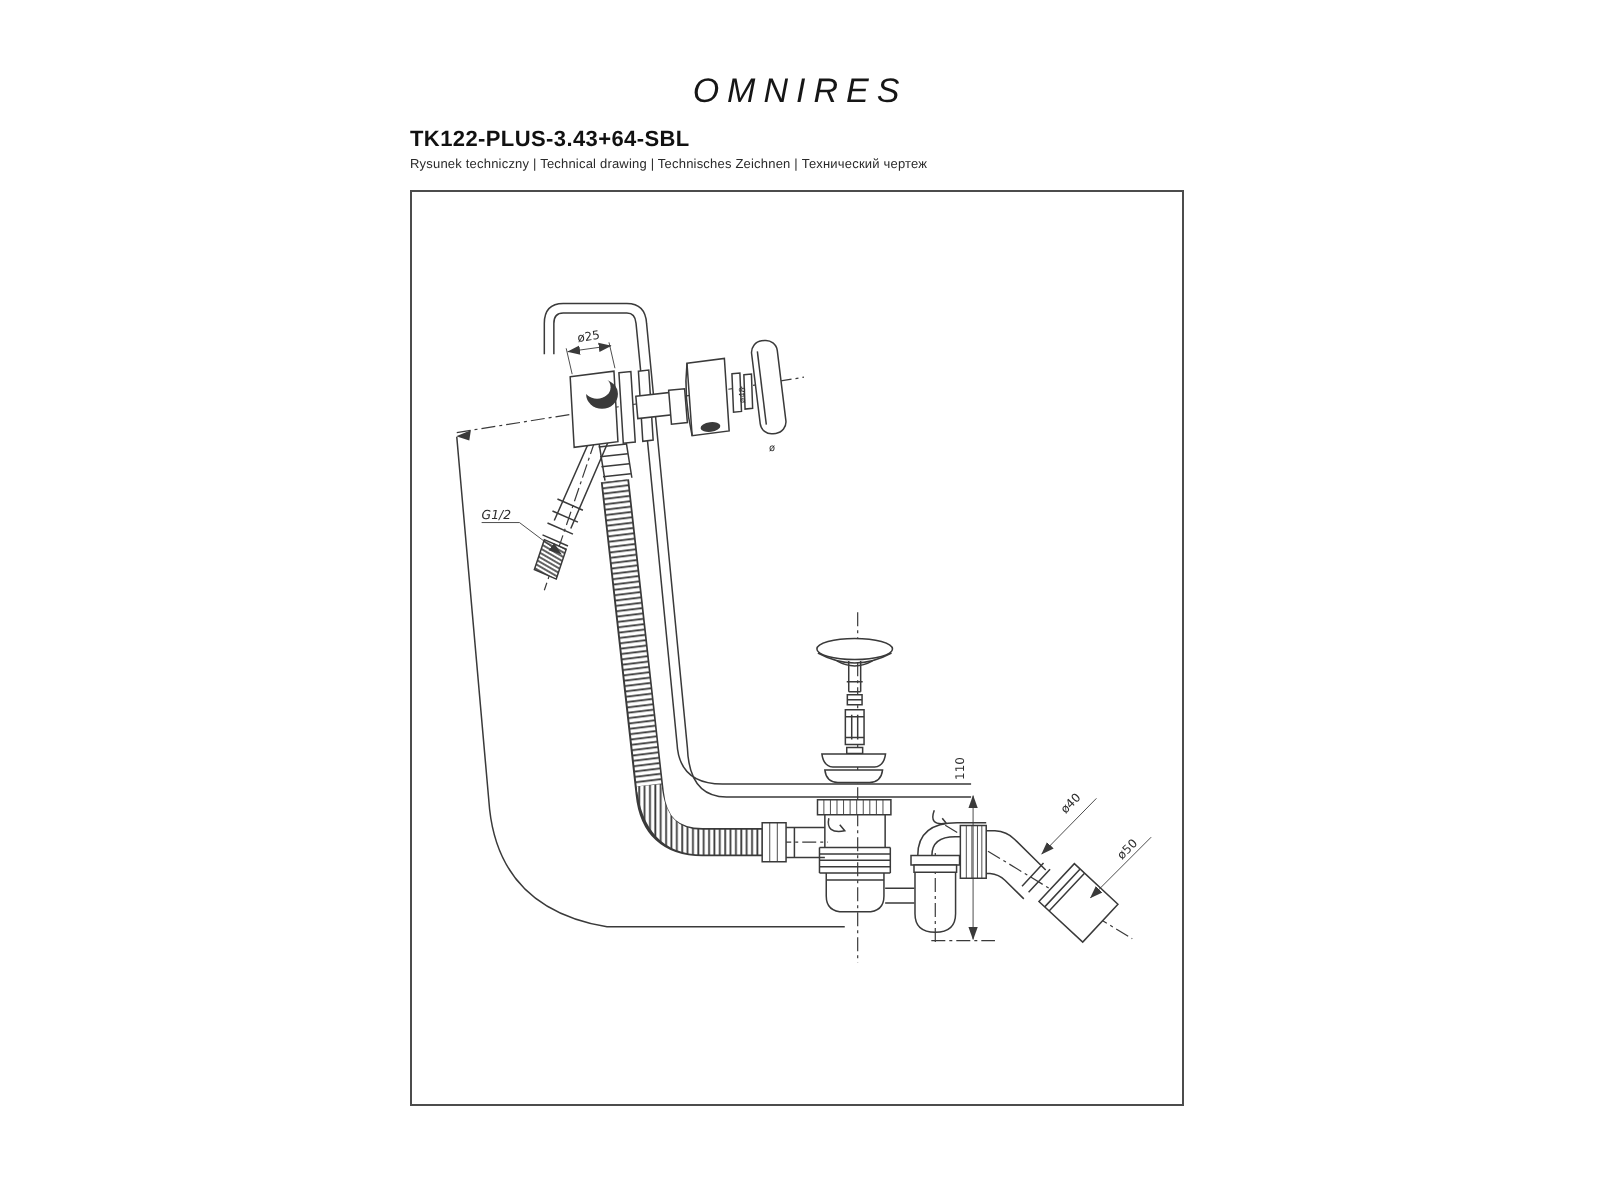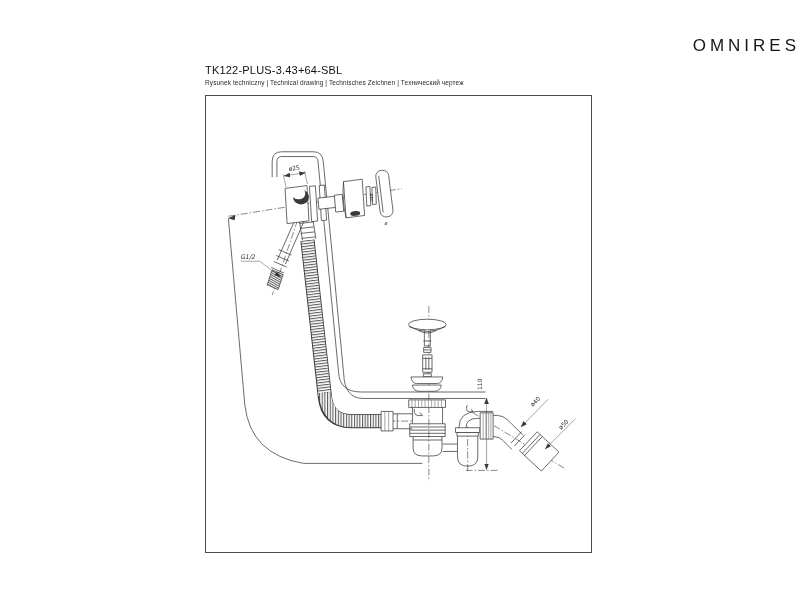--- a/index.html
+++ b/index.html
@@ -1,20 +1,20 @@
 <!DOCTYPE html>
 <html><head>
 <meta charset="utf-8">
 <style>
   html,body{margin:0;padding:0;width:800px;height:600px;background:#ffffff;overflow:hidden;
     font-family:"Liberation Sans","DejaVu Sans",sans-serif;}
   .page{position:relative;width:800px;height:600px;background:#fff;}
-  .brand{position:absolute;left:0;right:0;top:36px;text-align:right;
-    font-size:17px;letter-spacing:4px;color:#161616;font-weight:500;}
-  .code{position:absolute;left:205px;top:64px;font-size:11px;font-weight:normal;
+  .brand{position:absolute;left:0;right:0;top:36px;text-align:center;
+    font-size:17px;letter-spacing:4px;color:#161616;font-weight:500;font-style:italic;}
+  .code{position:absolute;left:205px;top:64px;font-size:11px;font-weight:bold;
     letter-spacing:.2px;color:#111;}
   .caption{position:absolute;left:205px;top:79px;font-size:6.5px;color:#2a2a2a;letter-spacing:.1px;}
   .frame{position:absolute;left:205px;top:95px;width:387px;height:458px;
     border:1px solid #4c4c4c;box-sizing:border-box;background:#fff;}
   .frame svg{position:absolute;left:0;top:0;width:100%;height:100%;}
   svg *{vector-effect:non-scaling-stroke;}
   svg text{font-family:"DejaVu Sans","Liberation Sans",sans-serif;fill:#2c2c2c;stroke:none;}
   .ln{stroke:#3a3a3a;stroke-width:.75;fill:none;}
   .lnw{stroke:#3a3a3a;stroke-width:.75;fill:#fff;}
   .thin{stroke:#3a3a3a;stroke-width:.45;fill:none;}

